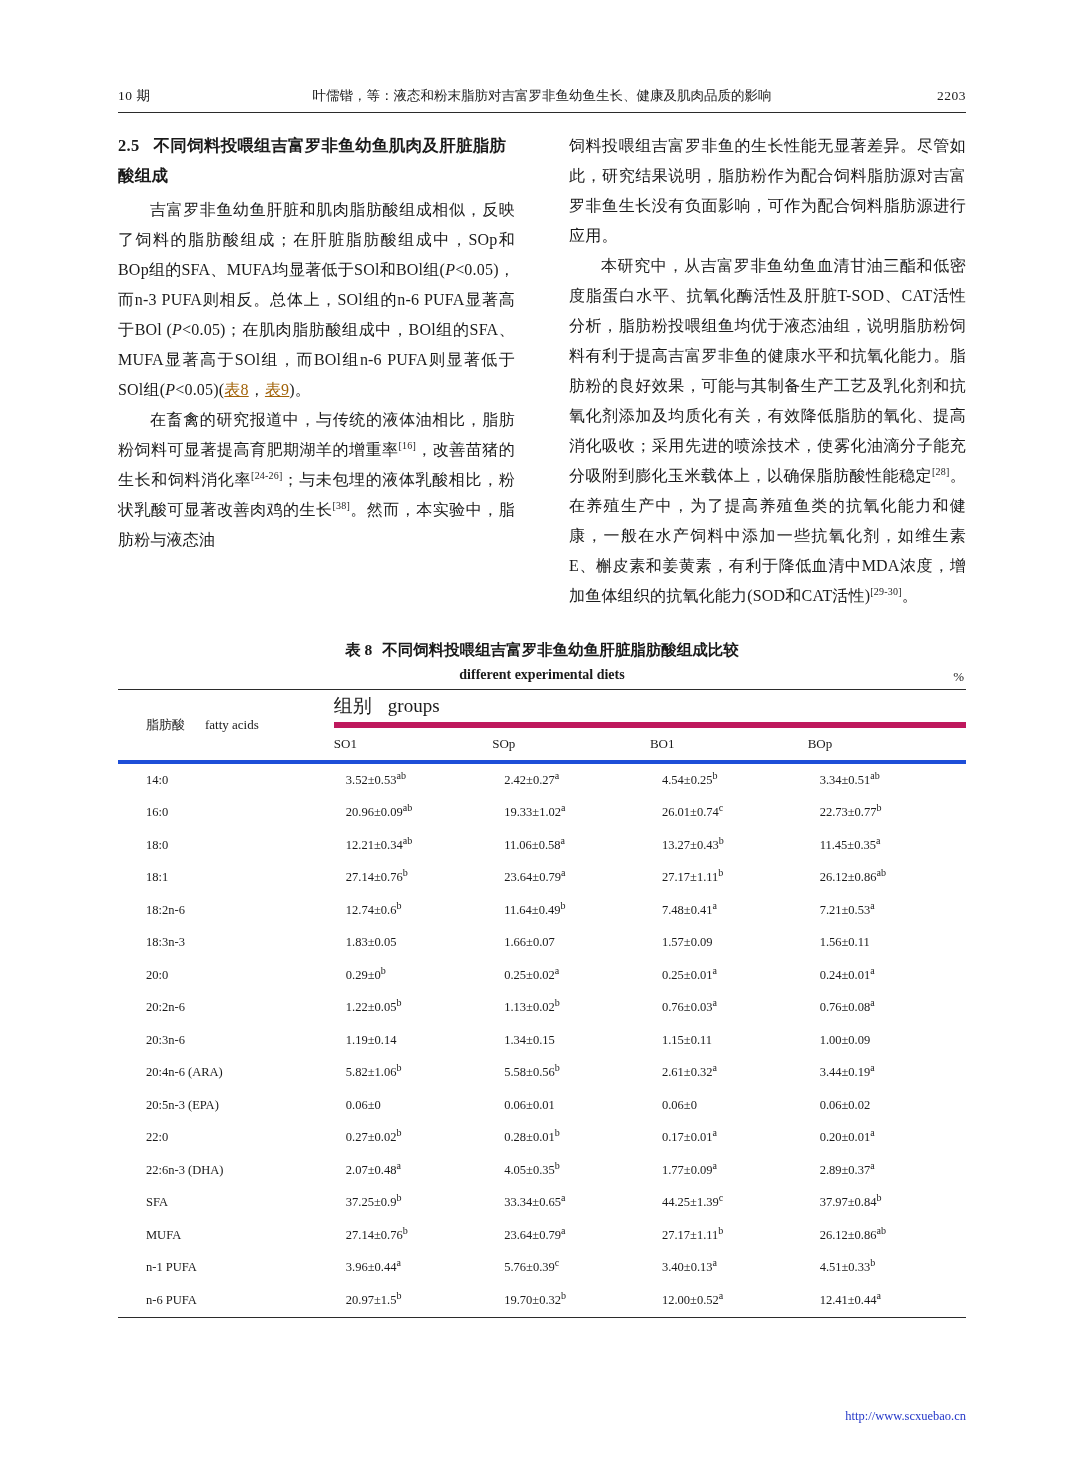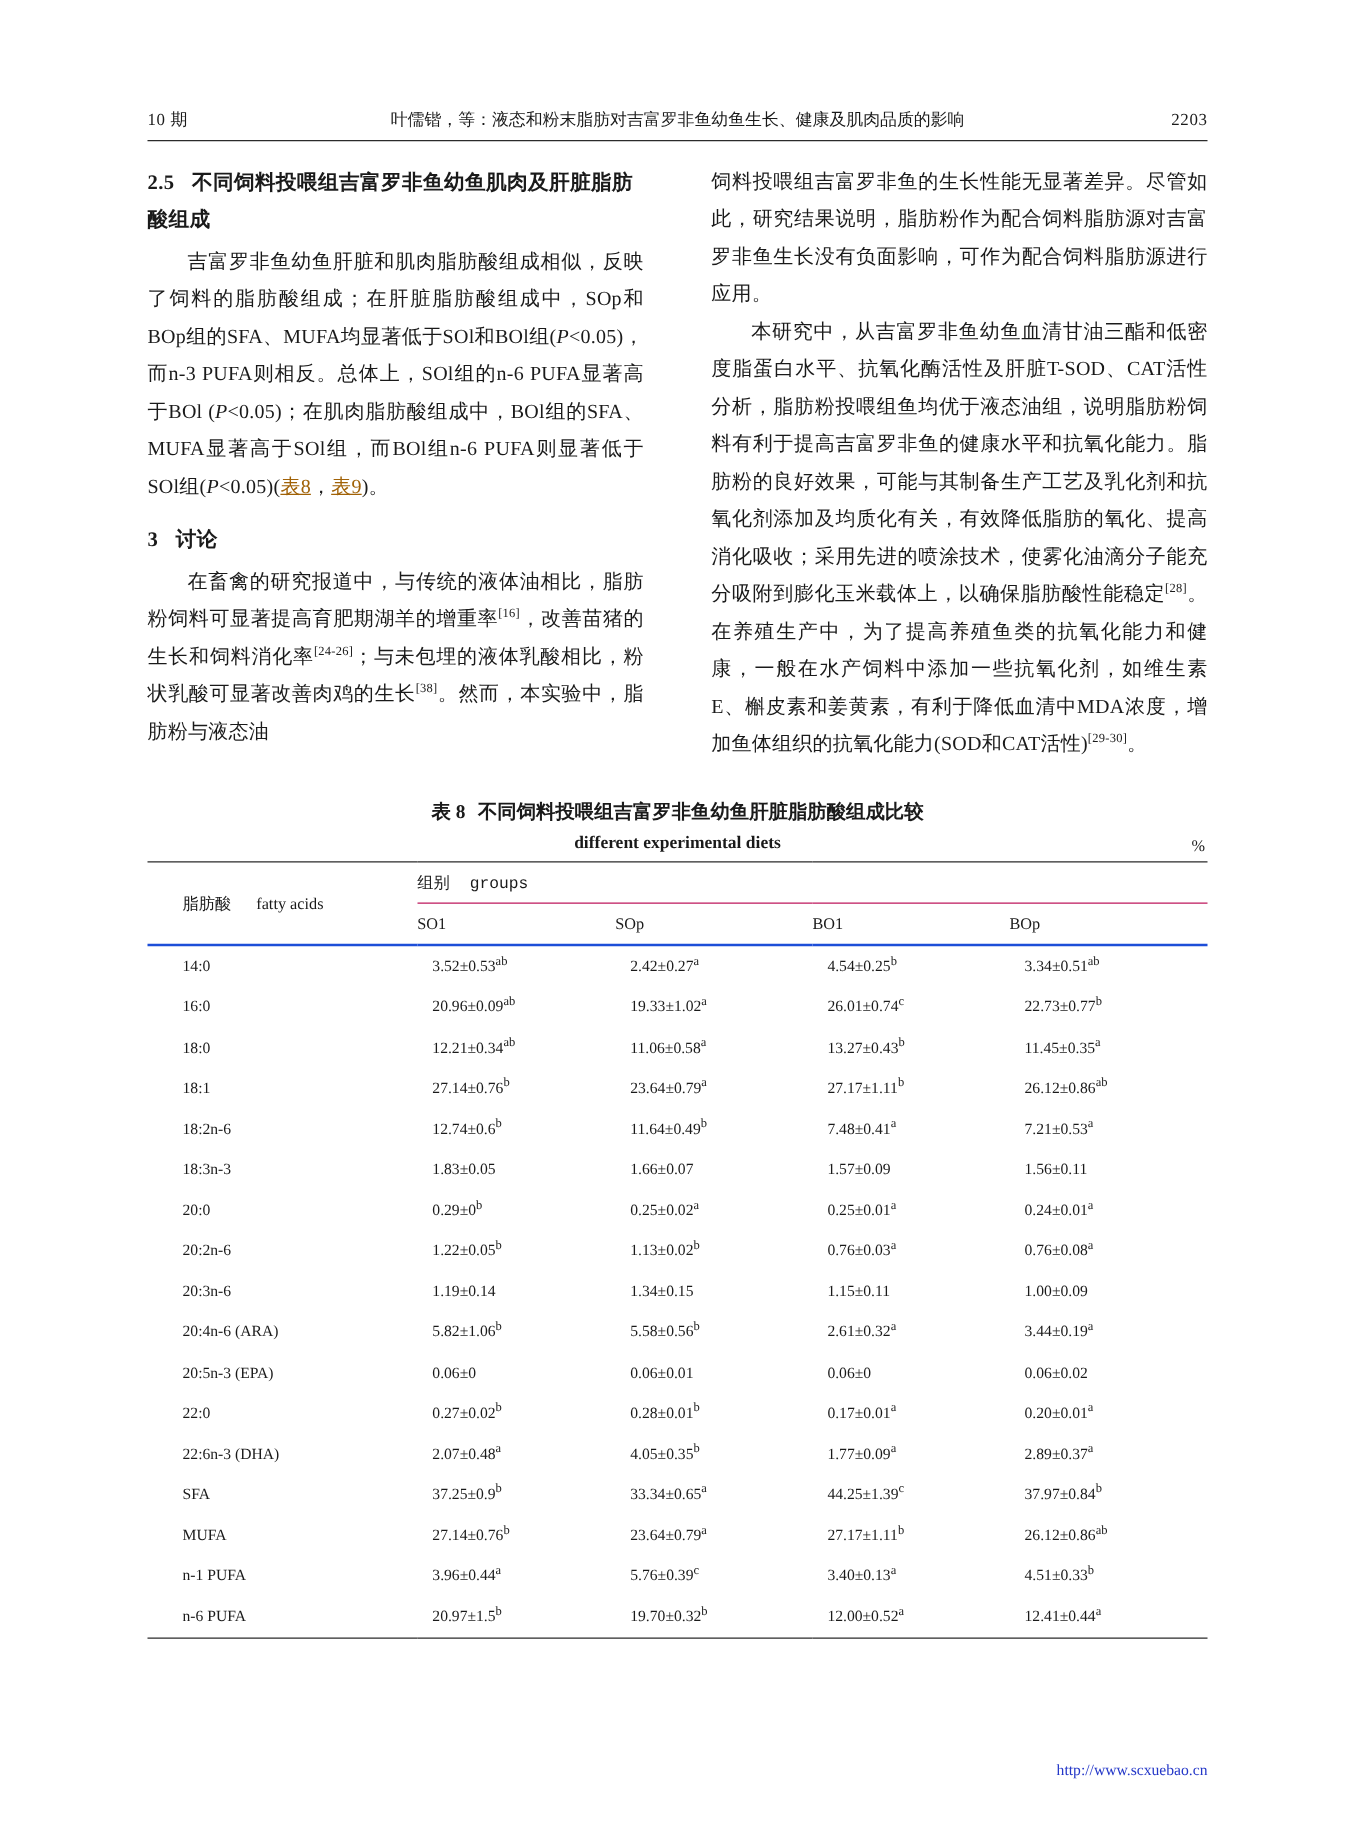--- a/index.html
+++ b/index.html
@@ -120,29 +120,28 @@
     font-size: 13px;
     font-family: "Liberation Serif", serif;
     margin-top: 2px;
   }
   table.data th, table.data td {
     padding: 0;
     font-weight: normal;
     text-align: left;
   }
   .tbl-top { border-top: 1.6px solid #2b2b2b; }
-  .tbl-mid { border-bottom: 2px solid #1d4ed8; }
+  .tbl-mid { border-bottom: 4px solid #1d4ed8; }
   .tbl-bottom { border-bottom: 1.6px solid #2b2b2b; }
   .hdr-row1 td { height: 32px; vertical-align: middle; }
   .hdr-row2 td { height: 32px; vertical-align: middle; }
   .grp-label {
     text-align: center;
-    border-bottom: 1px solid #be185d;
-    font-size: 13px;
-    font-family: Liberation Mono, monospace;
+    border-bottom: 6px solid #be185d;
+    font-size: 19px;
   }
   .grp-label .cn { margin-right: 16px; }
   .col-fa {
     width: 212px;
     padding-left: 28px !important;
     font-size: 13px;
   }
   .col-fa .cn { margin-right: 20px; }
   .sub-h {
     text-align: center;
@@ -195,23 +194,20 @@
     <div class="cols">
 
       <div class="col">
 
         <div class="sec-title">
           <span class="num">2.5</span><span>不同饲料投喂组吉富罗非鱼幼鱼肌肉及肝脏脂肪酸组成</span>
         </div>
 
         <p class="para"><span>吉富罗非鱼幼鱼肝脏和肌肉脂肪酸组成相似，反映了饲料的脂肪酸组成；在肝脏脂肪酸组成中，SOp和BOp组的SFA、MUFA均显著低于SOl和BOl组(</span><span class="ital">P</span><span>&lt;0.05)，而n-3 PUFA则相反。总体上，SOl组的n-6 PUFA显著高于BOl (</span><span class="ital">P</span><span>&lt;0.05)；在肌肉脂肪酸组成中，BOl组的SFA、MUFA显著高于SOl组，而BOl组n-6 PUFA则显著低于SOl组(</span><span class="ital">P</span><span>&lt;0.05)(</span><a class="link" href="#">表8</a><span>，</span><a class="link" href="#">表9</a><span>)。</span></p>
 
-        <div class="sec-title" style="margin-top:12px;">
-          <span class="num">3</span><span>讨论</span>
-        </div>
 
         <p class="para"><span>在畜禽的研究报道中，与传统的液体油相比，脂肪粉饲料可显著提高育肥期湖羊的增重率</span><sup>[16]</sup><span>，改善苗猪的生长和饲料消化率</span><sup>[24-26]</sup><span>；与未包埋的液体乳酸相比，粉状乳酸可显著改善肉鸡的生长</span><sup>[38]</sup><span>。然而，本实验中，脂肪粉与液态油</span></p>
       </div>
 
       <div class="col">
         <p class="para noindent">饲料投喂组吉富罗非鱼的生长性能无显著差异。尽管如此，研究结果说明，脂肪粉作为配合饲料脂肪源对吉富罗非鱼生长没有负面影响，可作为配合饲料脂肪源进行应用。</p>
         <p class="para"><span>本研究中，从吉富罗非鱼幼鱼血清甘油三酯和低密度脂蛋白水平、抗氧化酶活性及肝脏T-SOD、CAT活性分析，脂肪粉投喂组鱼均优于液态油组，说明脂肪粉饲料有利于提高吉富罗非鱼的健康水平和抗氧化能力。脂肪粉的良好效果，可能与其制备生产工艺及乳化剂和抗氧化剂添加及均质化有关，有效降低脂肪的氧化、提高消化吸收；采用先进的喷涂技术，使雾化油滴分子能充分吸附到膨化玉米载体上，以确保脂肪酸性能稳定</span><sup>[28]</sup><span>。在养殖生产中，为了提高养殖鱼类的抗氧化能力和健康，一般在水产饲料中添加一些抗氧化剂，如维生素E、槲皮素和姜黄素，有利于降低血清中MDA浓度，增加鱼体组织的抗氧化能力(SOD和CAT活性)</span><sup>[29-30]</sup><span>。</span></p>
       </div>
 
     </div>

